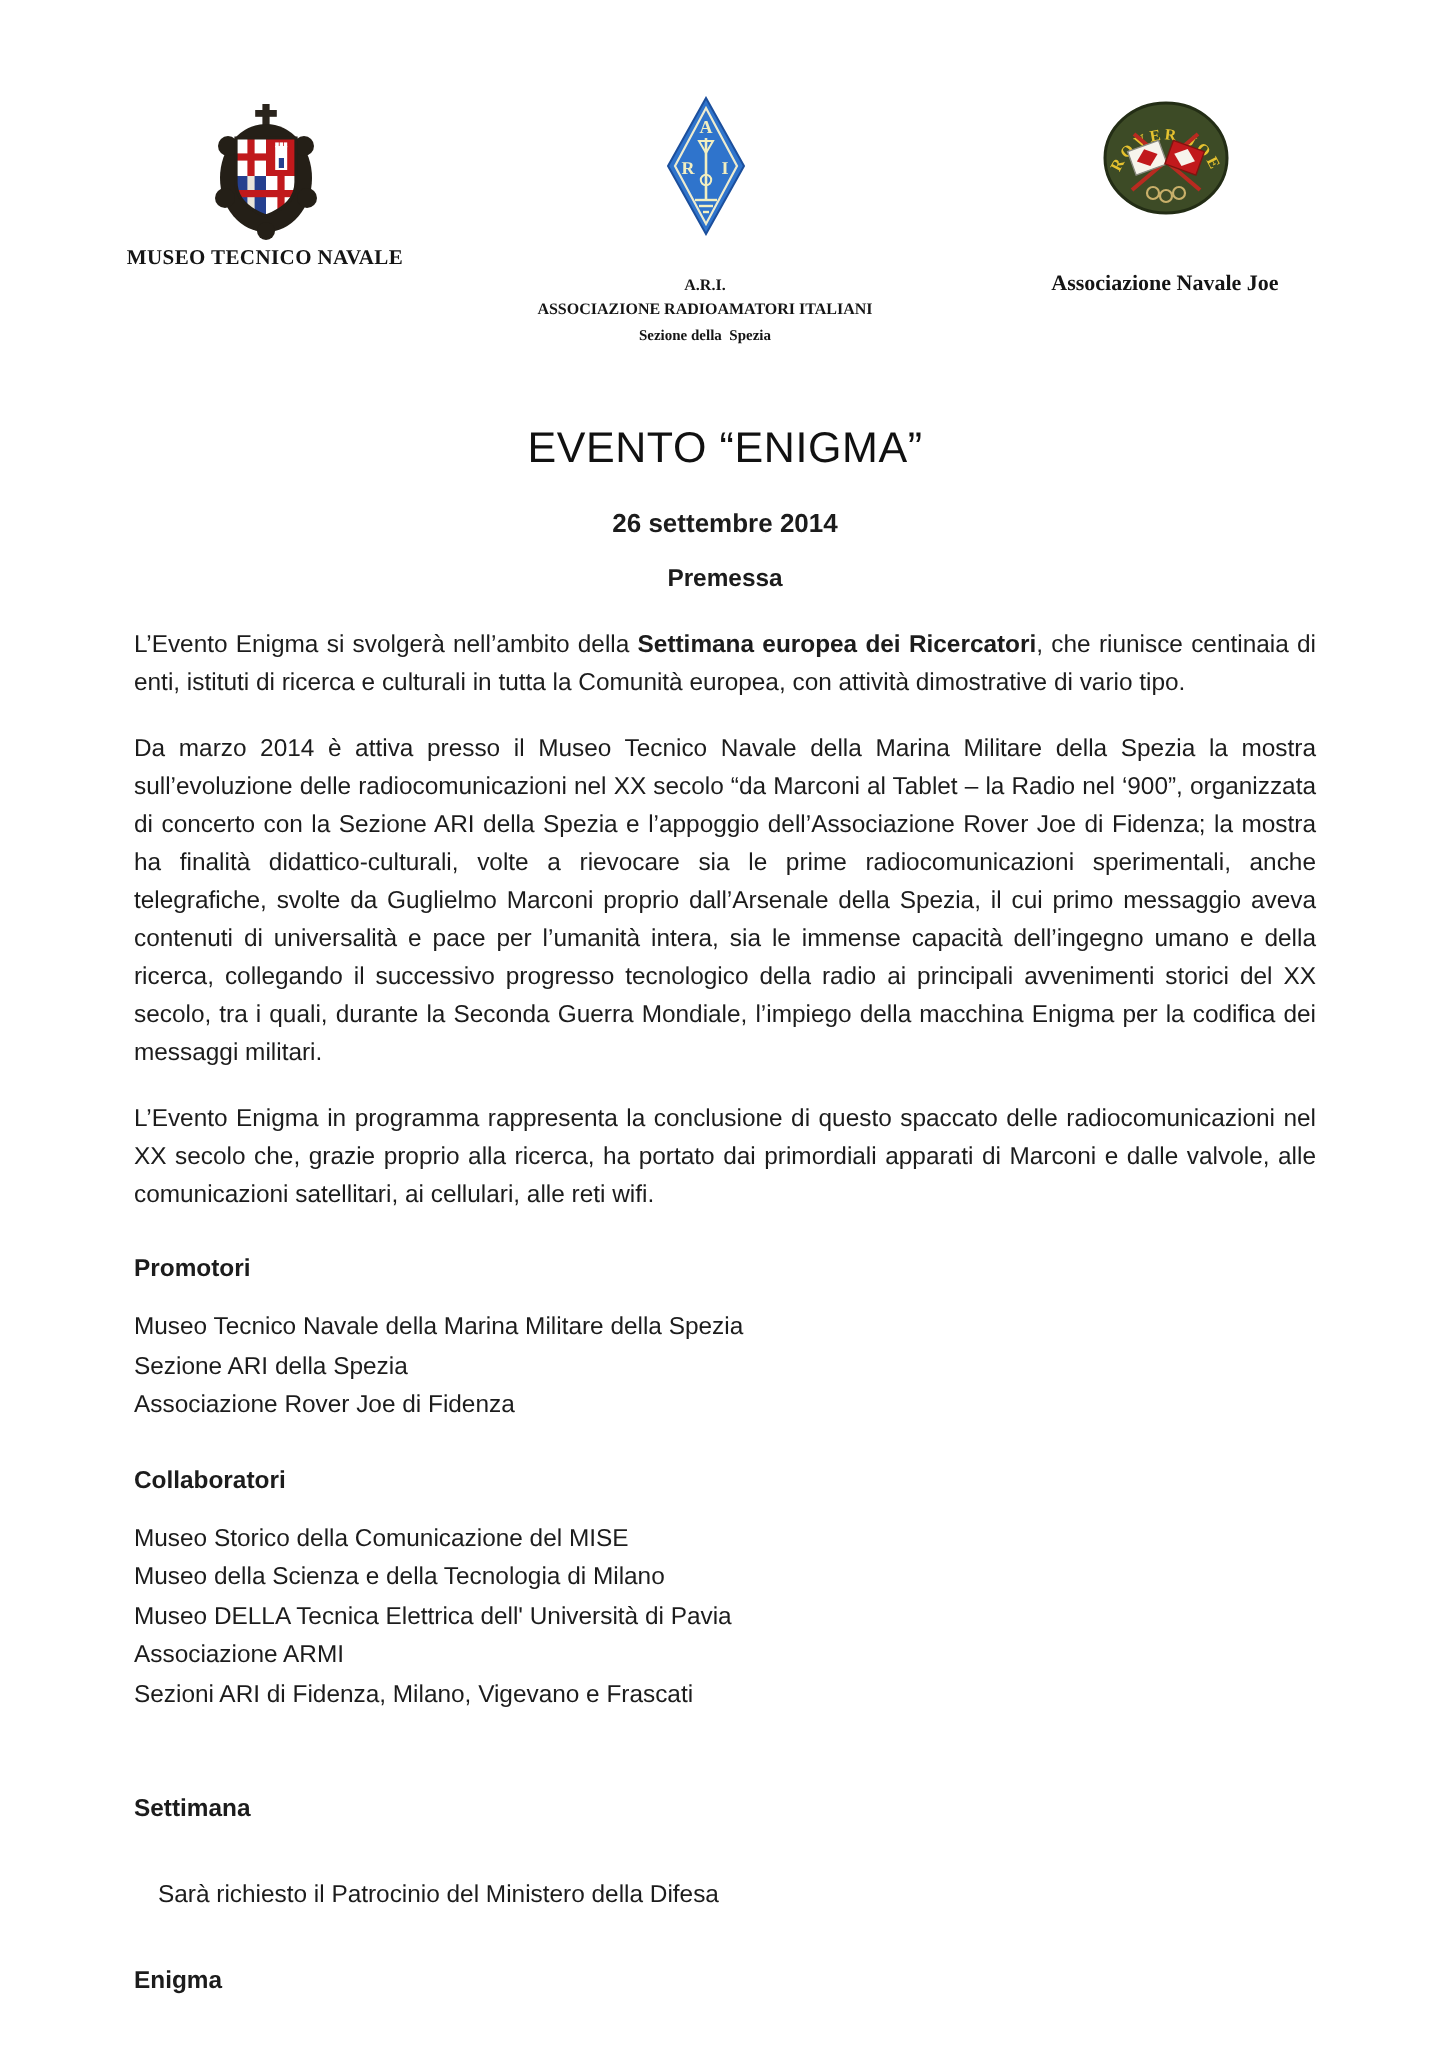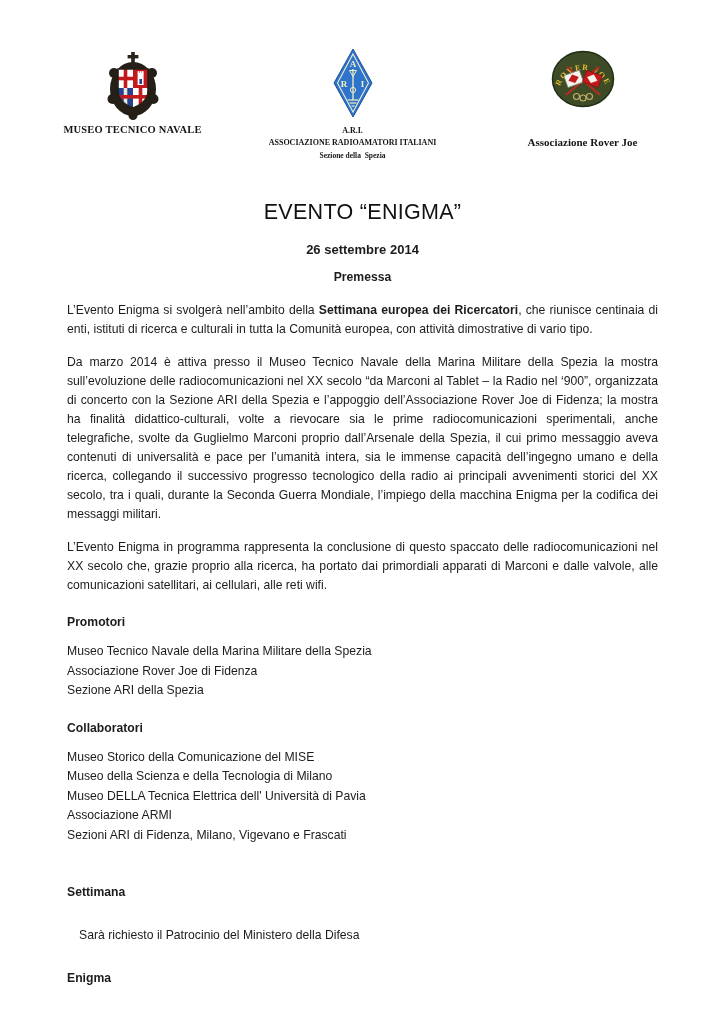--- a/index.html
+++ b/index.html
@@ -20,21 +20,21 @@
   .header { display: flex; align-items: flex-start; justify-content: space-between; }
   .org {
     display: flex; flex-direction: column; align-items: center; text-align: center;
     font-family: "Liberation Serif", serif; font-weight: bold; color: #151515;
   }
   .org-museo { width: 185px; }
   .org-ari   { flex: 1; }
   .org-rover { width: 205px; }
   .icon-box { height: 72px; display: flex; align-items: flex-start; justify-content: center; }
   .museo-label { font-size: 10.5px; margin-top: 4px; letter-spacing: 0.2px; white-space: nowrap; }
-  .ari-lines { margin-top: 6px; }
+  .ari-lines { margin-top: 18px; }
   .ari-l1 { font-size: 8px; }
   .ari-l2 { font-size: 8px; margin-top: 3px; white-space: nowrap; }
   .ari-l3 { font-size: 7.5px; margin-top: 4px; white-space: pre; }
   .rover-label { font-size: 11px; margin-top: 16px; white-space: nowrap; }
   
   .title {
     text-align: center; font-size: 21.5px; font-weight: normal;
     margin-top: 40px; letter-spacing: 0.3px; color: #111;
   }
   .date { text-align: center; font-size: 13px; font-weight: bold; margin-top: 17px; }
@@ -133,43 +133,43 @@
           </g>
           <g transform="rotate(20 41 29)">
             <rect x="33" y="22.5" width="16.5" height="12.5" fill="#c1191c" stroke="#7e1410" stroke-width="0.7"></rect>
             <polygon points="41.2,24.2 46.7,28.7 41.2,33.2 35.7,28.7" fill="#f7f4ec"></polygon>
           </g>
           <circle cx="25.5" cy="46.5" r="3" fill="none" stroke="#c9b06a" stroke-width="1.1"></circle>
           <circle cx="32" cy="48" r="3" fill="none" stroke="#c9b06a" stroke-width="1.1"></circle>
           <circle cx="38.5" cy="46.5" r="3" fill="none" stroke="#c9b06a" stroke-width="1.1"></circle>
         </svg>
       </div>
-      <div class="rover-label">Associazione Rover Joe</div>
+      <div class="rover-label">Associazione Navale Joe</div>
     </div>
 
   </div>
 
   <div class="title">EVENTO “ENIGMA”</div>
   <div class="date">26 settembre 2014</div>
 
   <div class="content">
 
     <h2 class="first">Premessa</h2>
 
     <p><span>L’Evento Enigma si svolgerà nell’ambito della </span><strong>Settimana europea dei Ricercatori</strong><span>, che riunisce centinaia di enti, istituti di ricerca e culturali in tutta la Comunità europea, con attività dimostrative di vario tipo.</span></p>
 
     <p>Da marzo 2014 è attiva presso il Museo Tecnico Navale della Marina Militare della Spezia la mostra sull’evoluzione delle radiocomunicazioni nel XX secolo “da Marconi al Tablet – la Radio nel ‘900”, organizzata di concerto con la Sezione ARI della Spezia e l’appoggio dell’Associazione Rover Joe di Fidenza; la mostra ha finalità didattico-culturali, volte a rievocare sia le prime radiocomunicazioni sperimentali, anche telegrafiche, svolte da Guglielmo Marconi proprio dall’Arsenale della Spezia, il cui primo messaggio aveva contenuti di universalità e pace per l’umanità intera, sia le immense capacità dell’ingegno umano e della ricerca, collegando il successivo progresso tecnologico della radio ai principali avvenimenti storici del XX secolo, tra i quali, durante la Seconda Guerra Mondiale, l’impiego della macchina Enigma per la codifica dei messaggi militari.</p>
 
     <p>L’Evento Enigma in programma rappresenta la conclusione di questo spaccato delle radiocomunicazioni nel XX secolo che, grazie proprio alla ricerca, ha portato dai primordiali apparati di Marconi e dalle valvole, alle comunicazioni satellitari, ai cellulari, alle reti wifi.</p>
 
     <h2>Promotori</h2>
     <div class="plain-list">
       <div>Museo Tecnico Navale della Marina Militare della Spezia</div>
+      <div>Sezione ARI della Spezia</div>
       <div>Associazione Rover Joe di Fidenza</div>
-      <div>Sezione ARI della Spezia</div>
     </div>
 
     <h2>Collaboratori</h2>
     <div class="plain-list">
       <div>Museo Storico della Comunicazione del MISE</div>
       <div>Museo della Scienza e della Tecnologia di Milano</div>
       <div>Museo DELLA Tecnica Elettrica dell' Università di Pavia</div>
       <div>Associazione ARMI</div>
       <div>Sezioni ARI di Fidenza, Milano, Vigevano e Frascati</div>
     </div>

